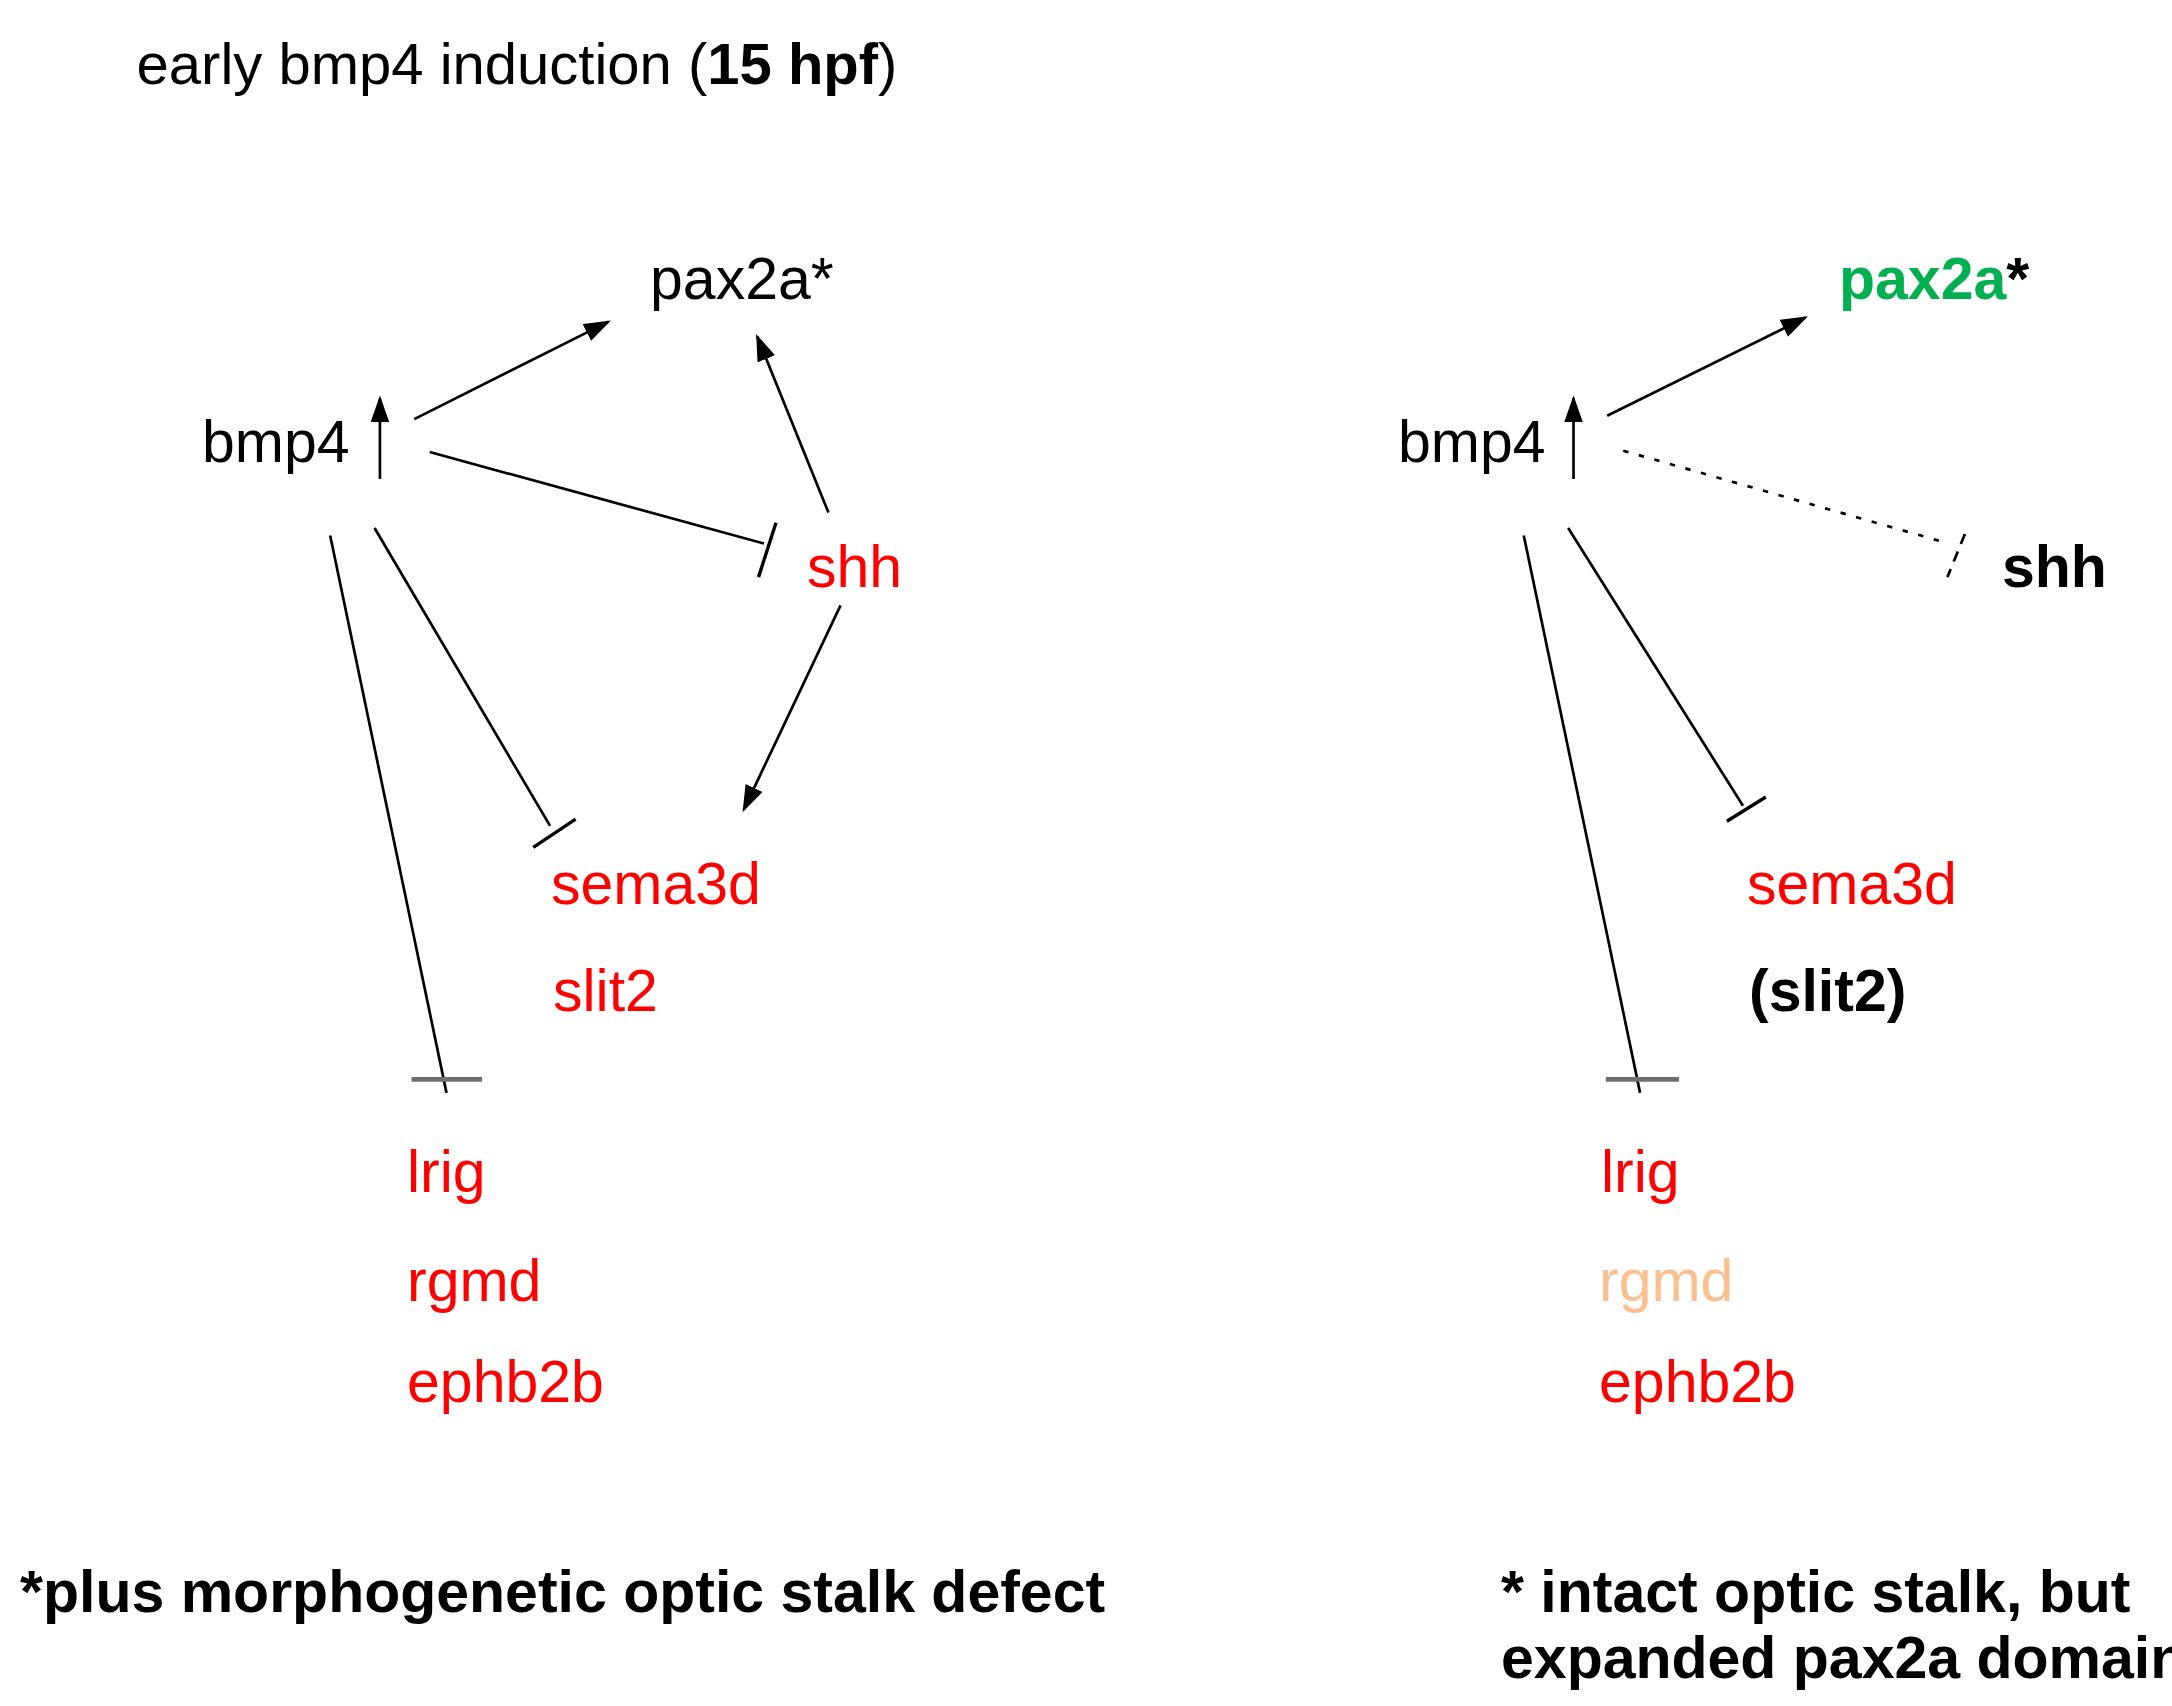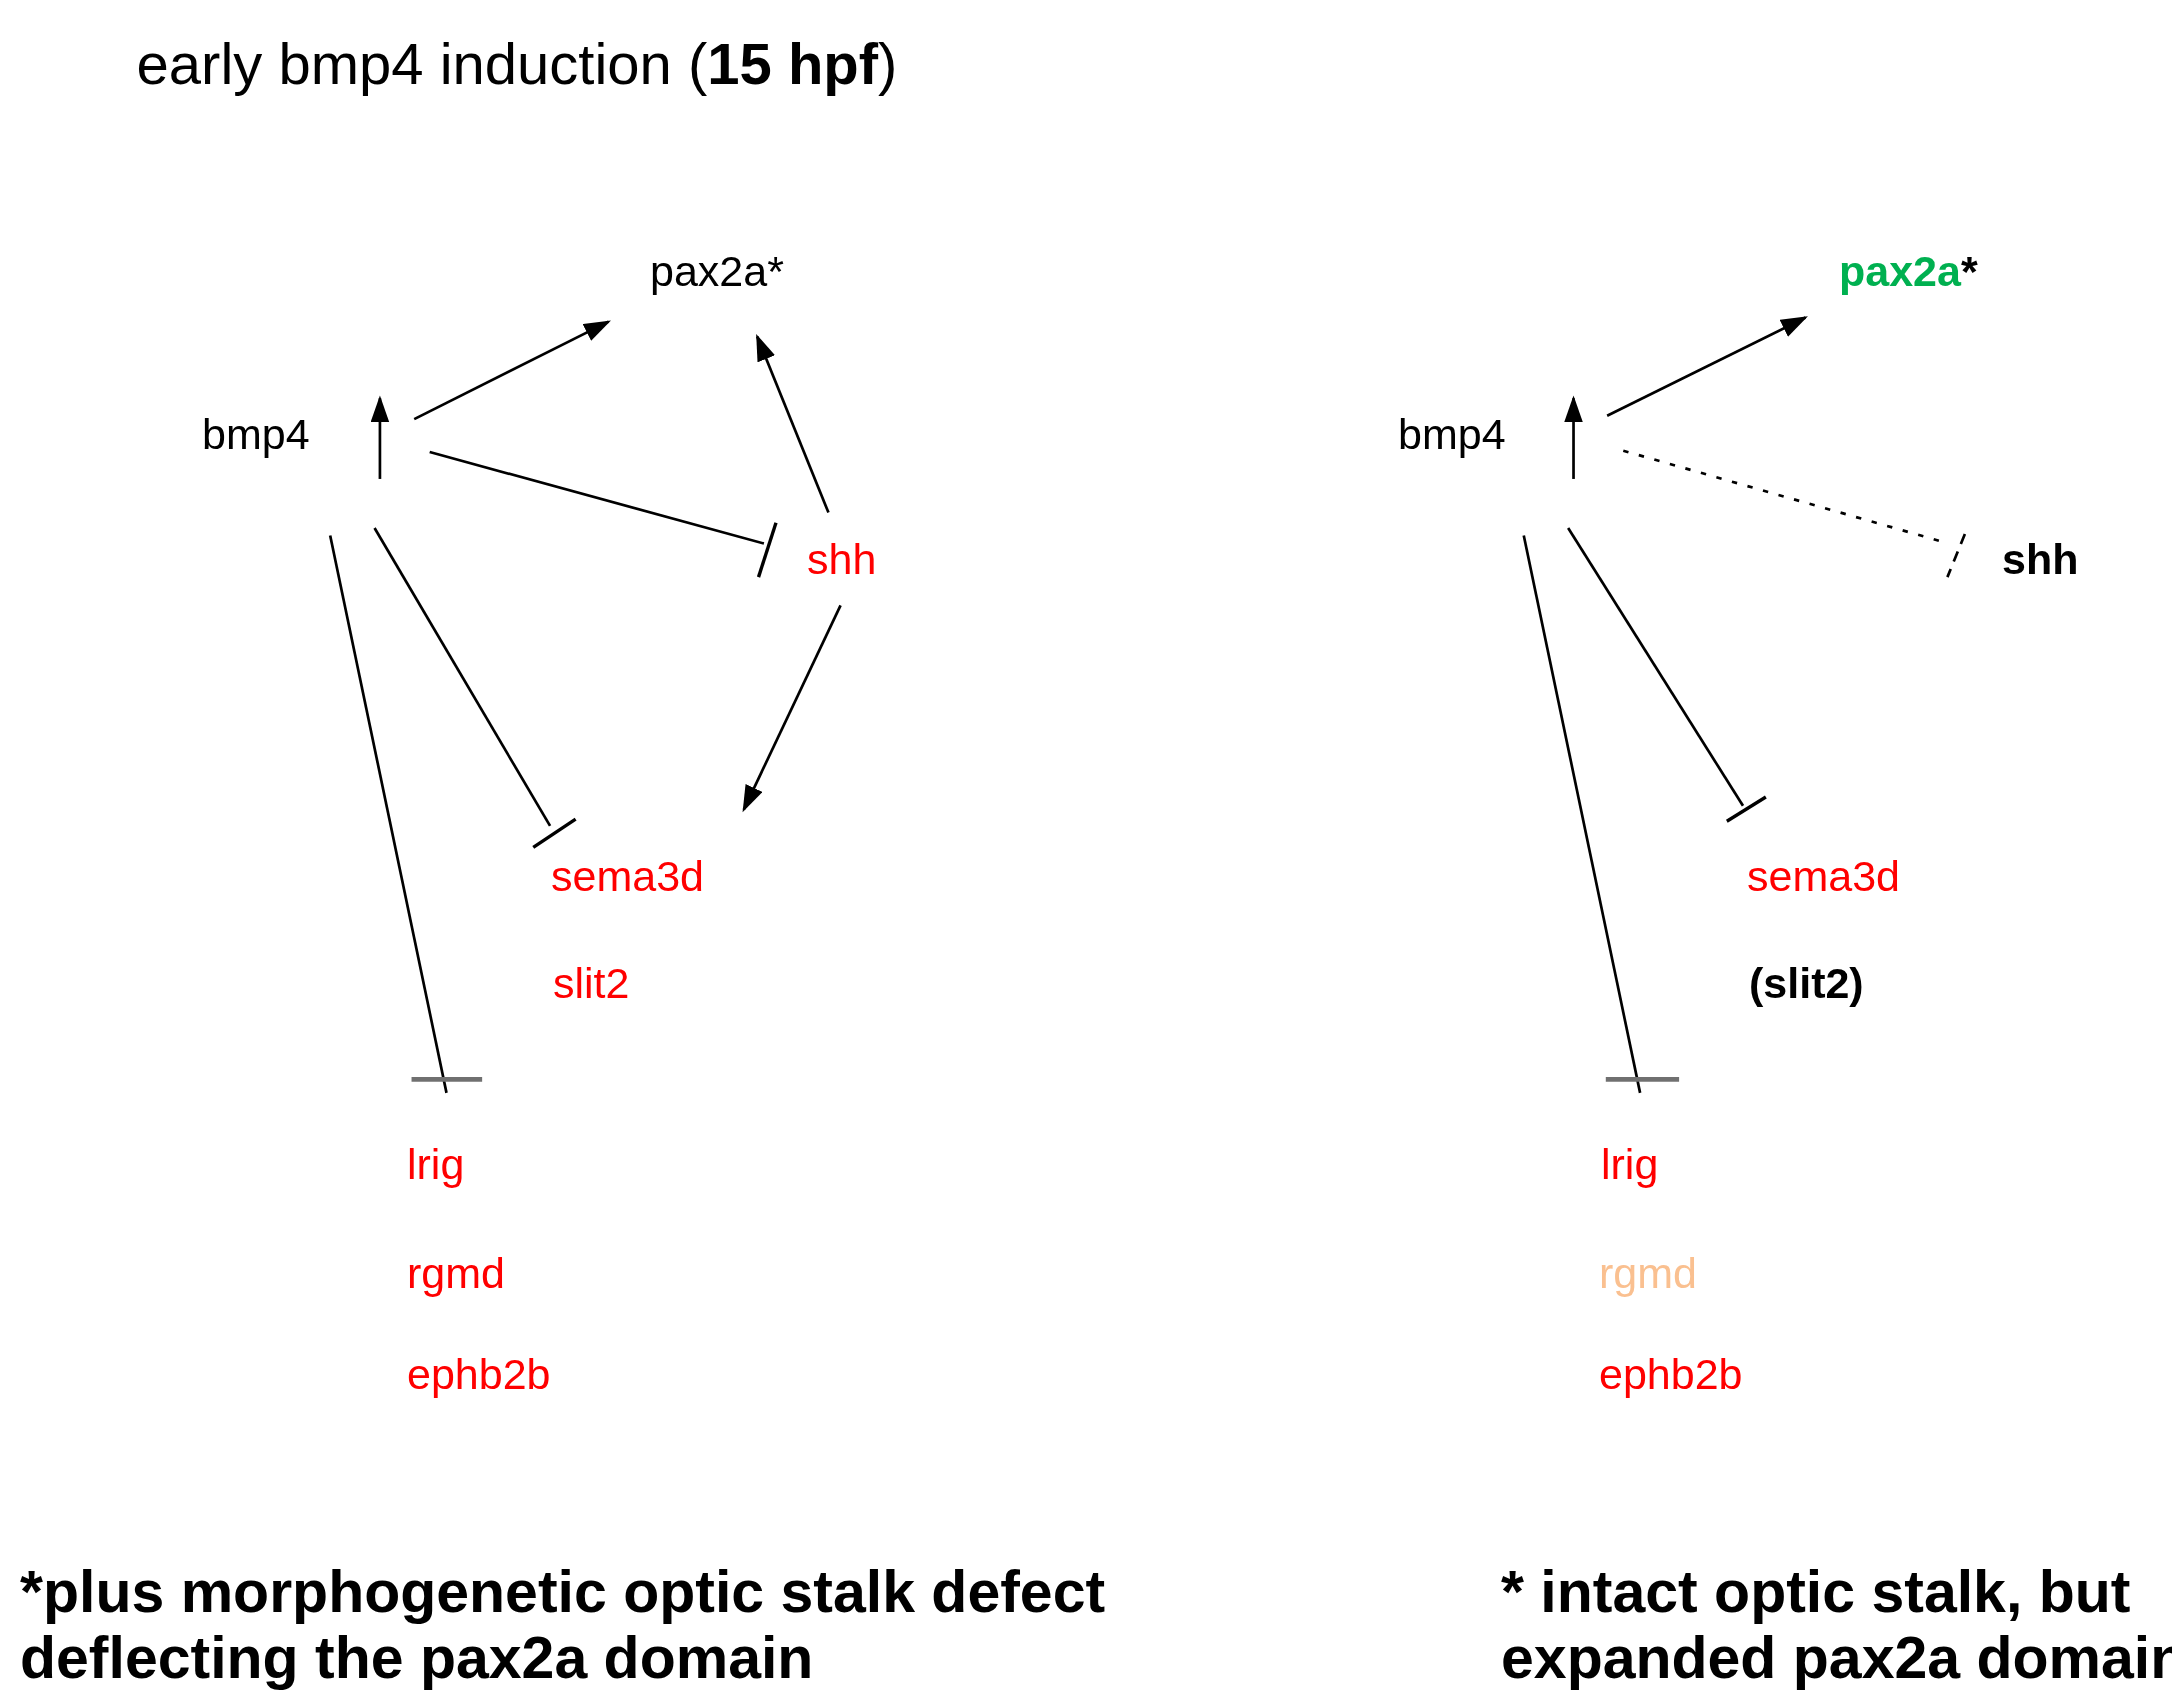--- a/index.html
+++ b/index.html
@@ -8,21 +8,21 @@
     width:2172px;
     height:1707px;
     background:#ffffff;
     font-family:"Liberation Sans","DejaVu Sans",sans-serif;
     color:#000000;
     overflow:hidden;
   }
   #edges{position:absolute;left:0;top:0;width:2172px;height:1707px;}
   .lbl{
     position:absolute;
-    font-size:43px;
+    font-size:59px;
     line-height:1;
     white-space:nowrap;
     color:#000000;
   }
   .title{
     position:absolute;
     top:35px;
     transform:translateX(-50%);
     font-size:58px;
     line-height:1;
@@ -87,21 +87,20 @@
 
   <div class="lbl red" style="left:553px;top:962px">slit2</div>
 
   <div class="lbl red" style="left:407px;top:1143px">lrig</div>
 
   <div class="lbl red" style="left:407px;top:1252px">rgmd</div>
 
   <div class="lbl red" style="left:407px;top:1353px">ephb2b</div>
 
   <div class="footnote" style="left:20px;top:1563px">*plus morphogenetic optic stalk defect</div>
-  <div class="footnote" style="left:20px;top:1629px">deflecting the pax2a domain</div>
 
 
   <div class="lbl" style="left:1839px;top:250px"><span class="green">pax2a</span><span class="b">*</span></div>
 
   <div class="lbl" style="left:1398px;top:413px">bmp4</div>
 
   <div class="lbl b" style="left:2002px;top:538px">shh</div>
 
   <div class="lbl red" style="left:1747px;top:855px">sema3d</div>
 

